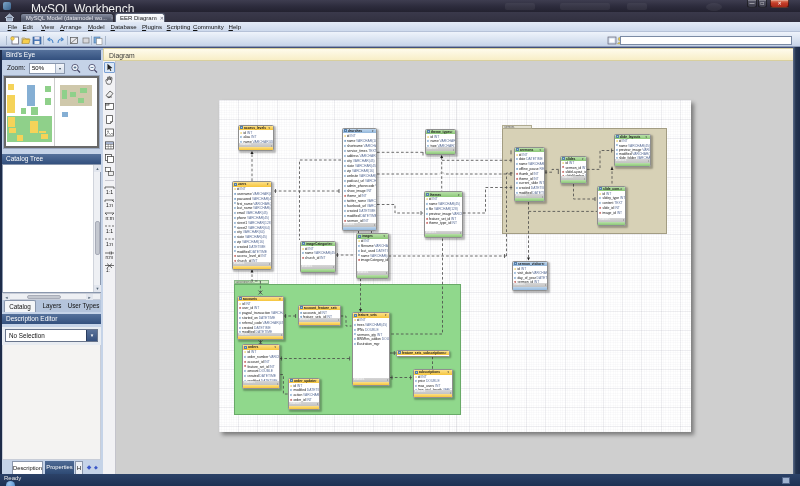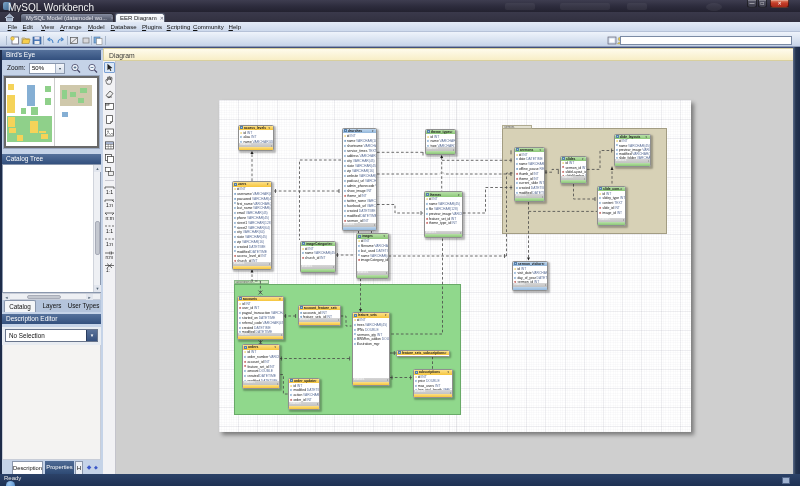--- a/index.html
+++ b/index.html
@@ -2,21 +2,21 @@
 <html><head><meta charset="utf-8"><title>MySQL Workbench</title>
 <style>
 *{margin:0;padding:0;box-sizing:border-box}
 html,body{width:800px;height:486px;overflow:hidden}
 body{font-family:"Liberation Sans",sans-serif;background:#cfcfcf;position:relative}
 #app{position:absolute;left:0;top:0;width:800px;height:486px;overflow:hidden}
 
 #titlebar{position:absolute;left:0;top:0;width:800px;height:12px;
  background:linear-gradient(180deg,#3e3d50 0%,#2c2b3c 55%,#232230 100%);}
 #titlebar .tbicon{position:absolute;left:3px;top:2px;width:8px;height:8px;background:linear-gradient(135deg,#7ea6c8,#38628c);border-radius:2px}
-#titlebar .tbtext{position:absolute;left:8px;top:1.5px;font-size:10px;color:#f0f0f0}
+#titlebar .tbtext{position:absolute;left:31px;top:1.5px;font-size:12px;color:#f0f0f0}
 .ghost{position:absolute;top:3px;height:7px;background:rgba(255,255,255,.06);border-radius:2px}
 #winbtns{position:absolute;right:5px;top:0;height:8px}
 .wbtn{position:absolute;top:0;height:7.5px;border:1px solid rgba(0,0,0,.55);border-top:none;
  border-radius:0 0 3px 3px;color:#fff;font-size:5px;line-height:6px;text-align:center;
  background:linear-gradient(#5a5a6a,#3a3a48);box-shadow:inset 0 1px rgba(255,255,255,.25)}
 #wmin{right:38px;width:10px}#wmax{right:28px;width:9.5px}
 #wclose{right:6px;width:19px;background:linear-gradient(#e0896a,#c43d28 45%,#a5291a)}
 #tabrow{position:absolute;left:0;top:12px;width:800px;height:10px;
  background:linear-gradient(180deg,#3a394b,#31303f)}
 #homebtn{position:absolute;left:4px;top:13px;width:11px;height:9px;color:#e8ecf4;font-size:9px;line-height:9px;text-align:center}

